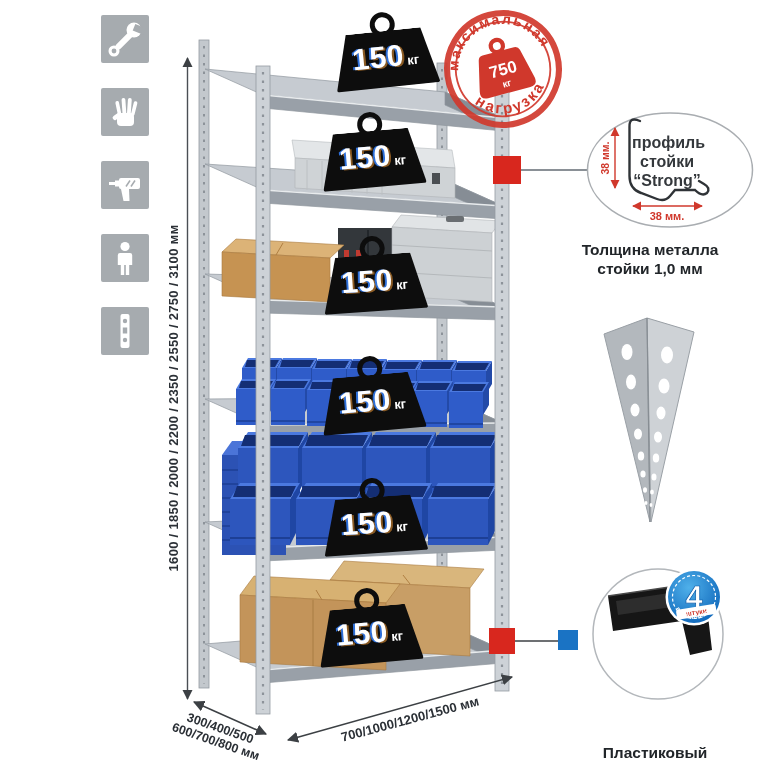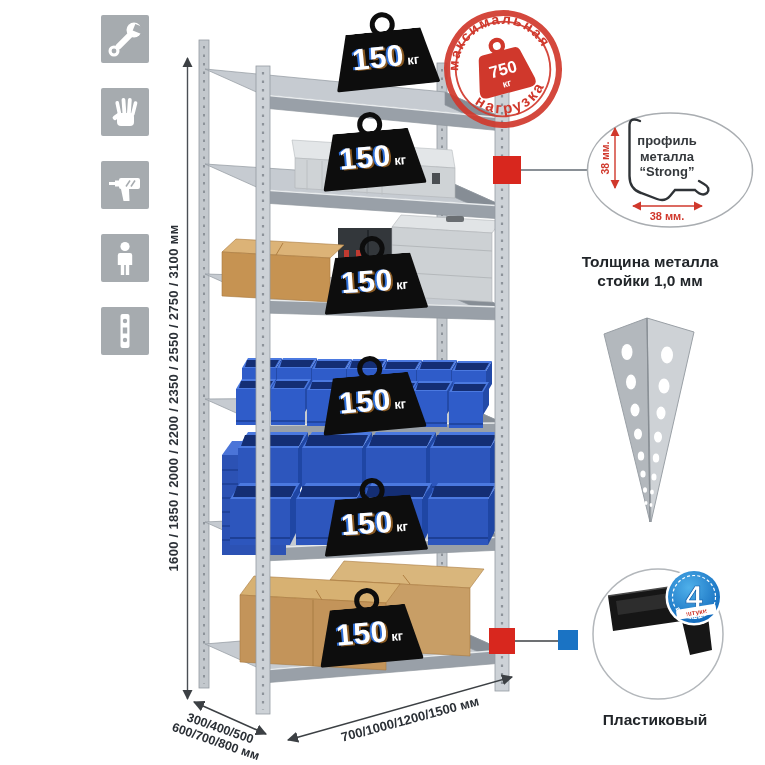--- a/index.html
+++ b/index.html
@@ -18,23 +18,23 @@
   .wb-ring{position:absolute;left:50%;top:0;transform:translateX(-50%);width:15px;height:15px;
            border:5.5px solid #0d0d0d;border-radius:50%;}
   .wb-plate{position:absolute;left:0;top:19px;width:104px;height:58px;background:#0d0d0d;
             clip-path:polygon(14% 0,86% 0,100% 97%,0 97%);border-radius:5px;}
   .wb-text{position:absolute;top:28px;left:0;width:100%;text-align:center;color:#fff;}
   .wb-val{font-size:30px;font-weight:800;letter-spacing:.5px;
           text-shadow:-2px 0 0 #2e6fd8,2px 1px 0 #8a5a23;}
   .wb-unit{font-size:13px;font-weight:700;margin-left:3px;}
   
   .caption{position:absolute;text-align:center;font-weight:700;color:#212529;
-           font-size:15.5px;line-height:1.25;margin-top:12px;}
+           font-size:15.5px;line-height:1.25;}
   .profile-text{position:absolute;text-align:center;font-weight:600;color:#34383c;
-                font-size:13px;line-height:1.2;}
+                font-size:16px;line-height:1.2;}
   .stamp-wrap{position:absolute;left:437px;top:3px;width:132px;height:132px;
               transform:rotate(-15deg);}
 </style>
 </head>
 <body>
 <div class="canvas">
 
 <svg class="scene" width="765" height="765" viewBox="0 0 765 765">
   <defs>
     <marker id="arr" viewBox="0 0 10 10" refX="9" refY="5" markerWidth="7.5" markerHeight="7.5" orient="auto-start-reverse">
@@ -389,26 +389,26 @@
     </text>
     <circle cx="65" cy="41.5" r="6" fill="none" stroke="#d0382c" stroke-width="4.2"></circle>
     <path d="M49,47 L81,47 Q85,47 86,51 L93,81 Q94.5,89 86.5,89 L43.5,89 Q35.5,89 37,81 L44,51 Q45,47 49,47 Z" fill="#d0382c"></path>
     <text x="65" y="71" text-anchor="middle" font-size="16.5" font-weight="800" fill="#ffffff">750</text>
     <text x="65" y="83" text-anchor="middle" font-size="9.5" font-weight="700" fill="#ffffff">кг</text>
   </svg>
 </div>
 
 <div class="profile-text" style="left:632px;top:133px;width:70px">
   <div>профиль</div>
-  <div>металла</div>
+  <div>стойки</div>
   <div>“Strong”</div>
 </div>
 
 <div class="caption" style="left:560px;top:240px;width:180px">
   <div>Толщина металла</div>
   <div>стойки 1,0 мм</div>
 </div>
 
-<div class="caption" style="left:565px;top:698px;width:180px">
+<div class="caption" style="left:565px;top:743px;width:180px">
   <div>Пластиковый</div>
 </div>
 
 </div>
 
 </body></html>

